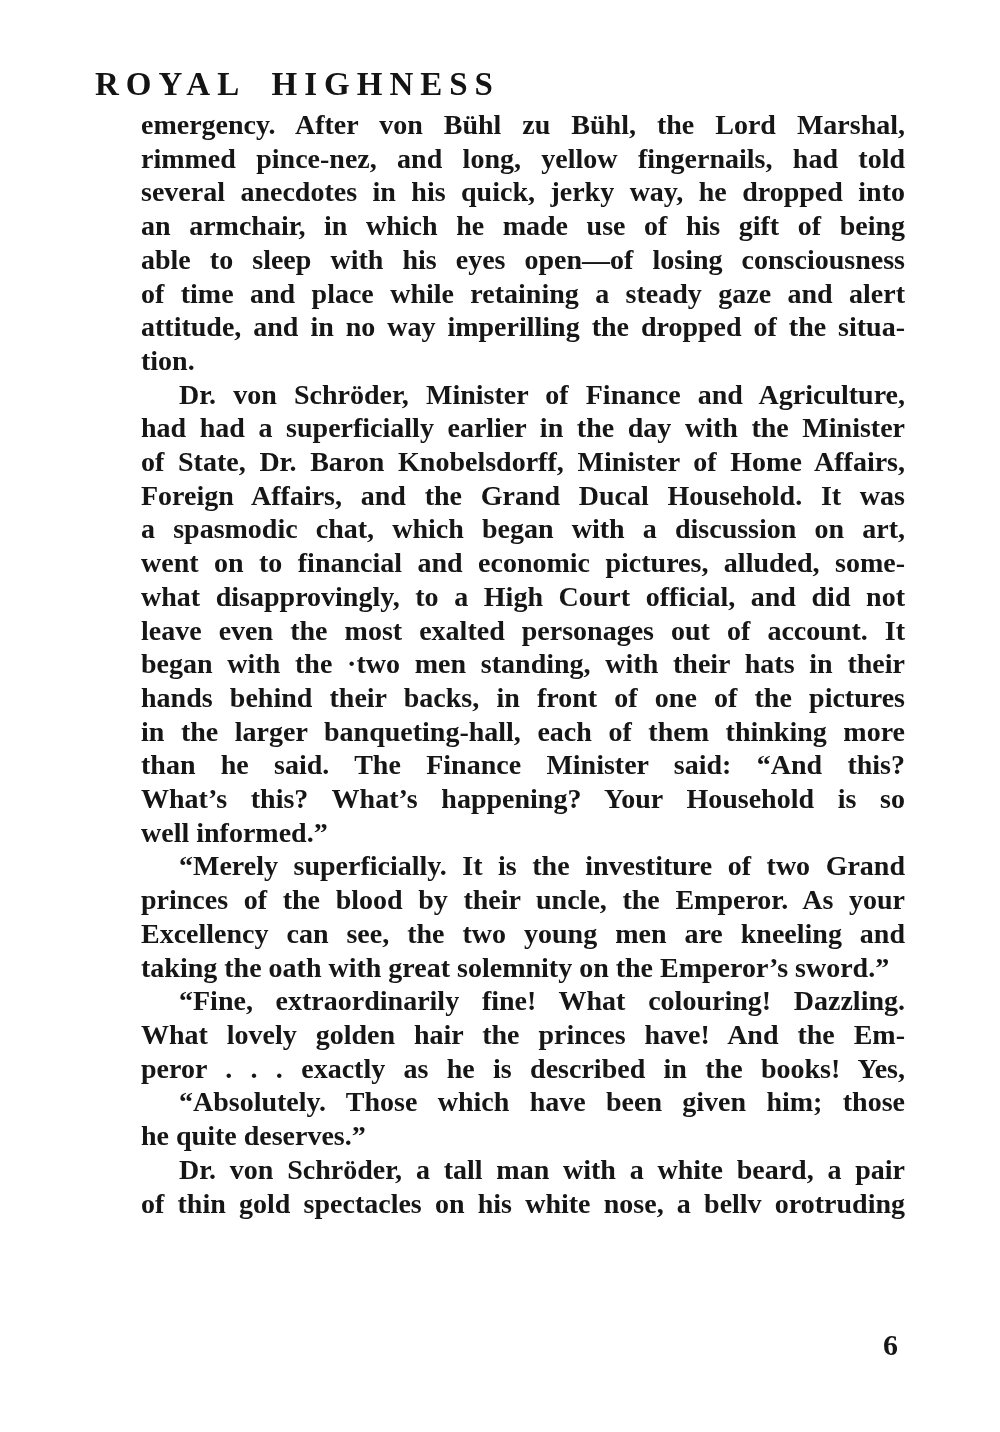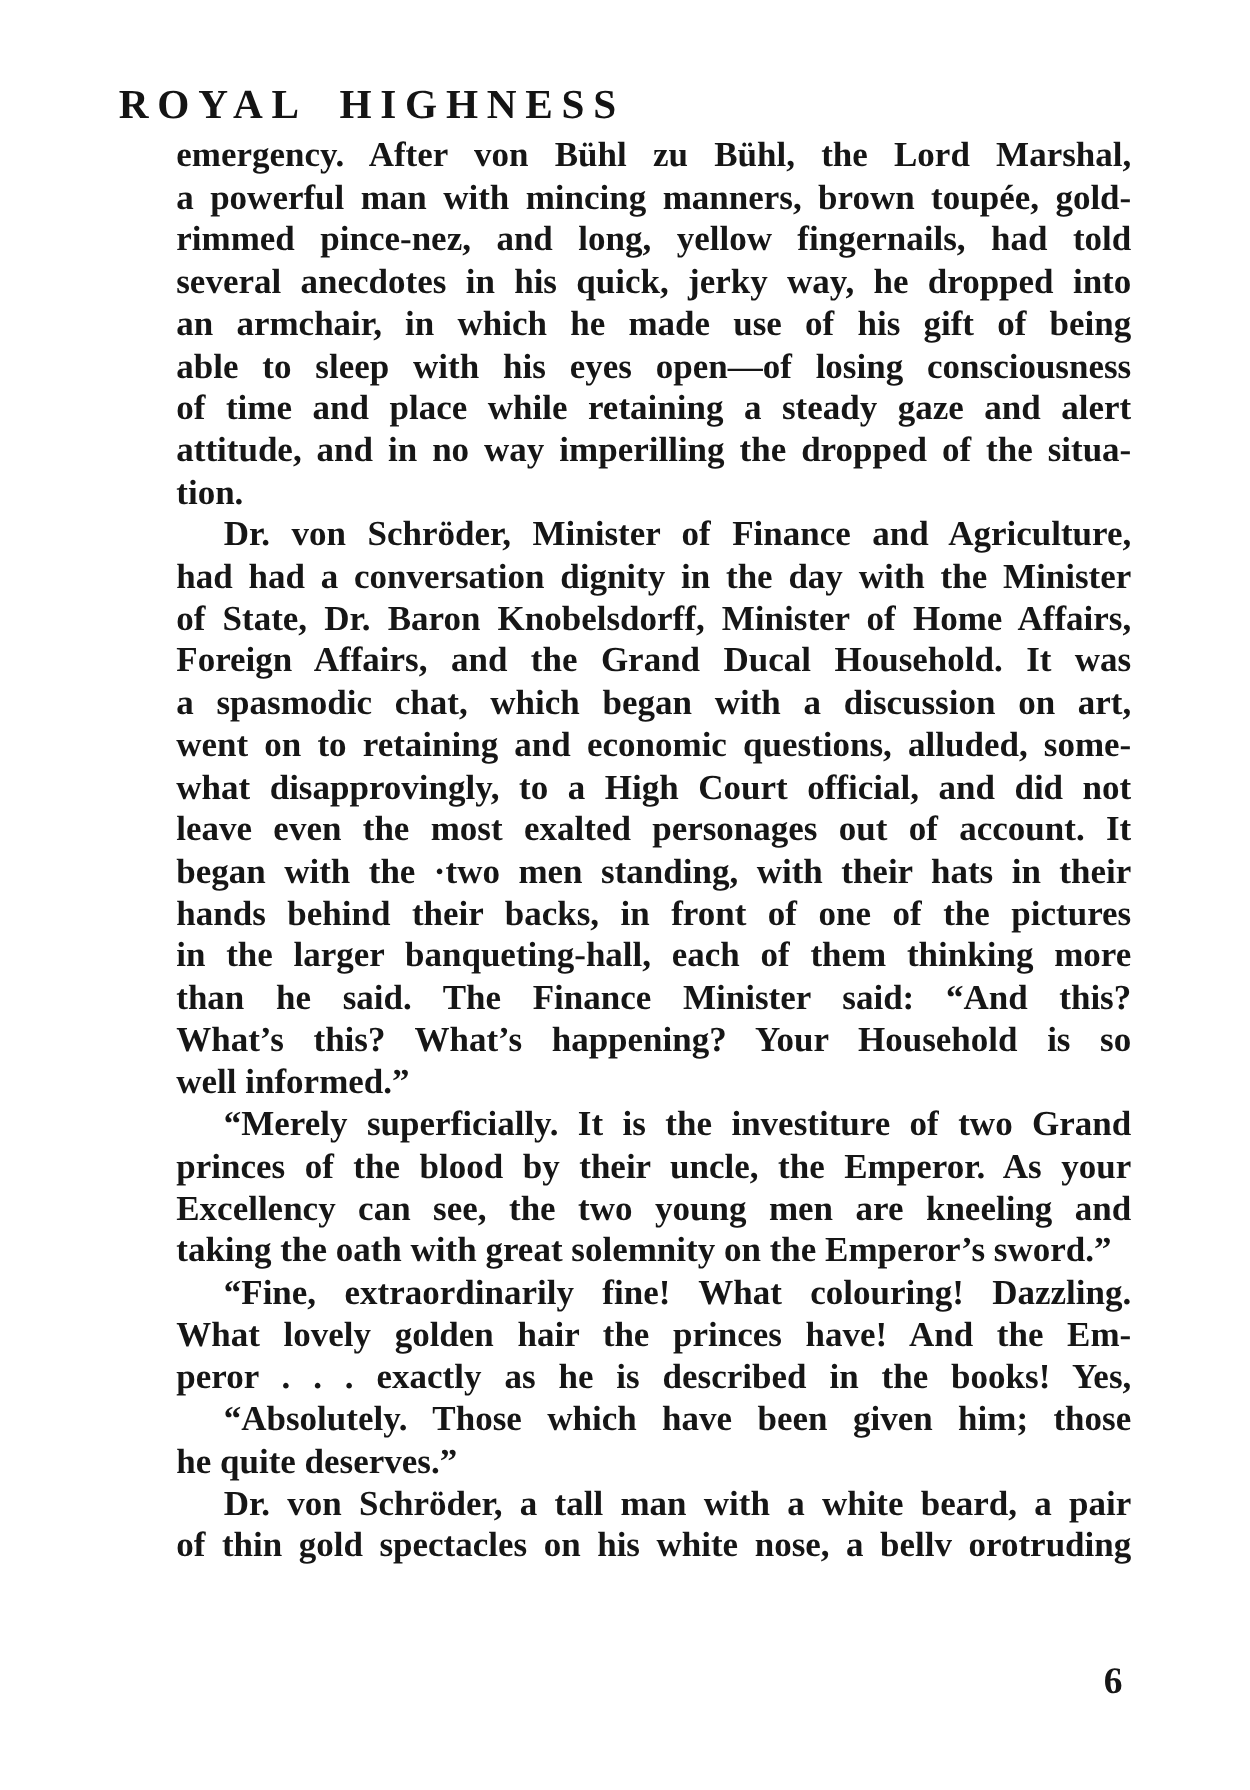--- a/index.html
+++ b/index.html
@@ -60,34 +60,33 @@
   }
 </style>
 </head>
 <body>
 
 <div class="page">
   <div class="running-header">ROYAL HIGHNESS</div>
 
   <div class="page-text" id="paragraphs-container">
       <div class="text-line">emergency. After von Bühl zu Bühl, the Lord Marshal,</div>
-      <div class="text-line">a powerful man with mincing manners, brown toupée, gold-</div>
       <div class="text-line">rimmed pince-nez, and long, yellow fingernails, had told</div>
       <div class="text-line">several anecdotes in his quick, jerky way, he dropped into</div>
       <div class="text-line">an armchair, in which he made use of his gift of being</div>
       <div class="text-line">able to sleep with his eyes open—of losing consciousness</div>
       <div class="text-line">of time and place while retaining a steady gaze and alert</div>
       <div class="text-line">attitude, and in no way imperilling the dropped of the situa-</div>
       <div class="text-line last">tion.</div>
       <div class="text-line indent">Dr. von Schröder, Minister of Finance and Agriculture,</div>
-      <div class="text-line">had had a conversation dignity in the day with the Minister</div>
+      <div class="text-line">had had a superficially earlier in the day with the Minister</div>
       <div class="text-line">of State, Dr. Baron Knobelsdorff, Minister of Home Affairs,</div>
       <div class="text-line">Foreign Affairs, and the Grand Ducal Household. It was</div>
       <div class="text-line">a spasmodic chat, which began with a discussion on art,</div>
-      <div class="text-line">went on to retaining and economic questions, alluded, some-</div>
+      <div class="text-line">went on to financial and economic pictures, alluded, some-</div>
       <div class="text-line">what disapprovingly, to a High Court official, and did not</div>
       <div class="text-line">leave even the most exalted personages out of account. It</div>
       <div class="text-line">began with the ·two men standing, with their hats in their</div>
       <div class="text-line">hands behind their backs, in front of one of the pictures</div>
       <div class="text-line">in the larger banqueting-hall, each of them thinking more</div>
       <div class="text-line">than he said. The Finance Minister said: “And this?</div>
       <div class="text-line">What’s this? What’s happening? Your Household is so</div>
       <div class="text-line last">well informed.”</div>
       <div class="text-line indent">“Merely superficially. It is the investiture of two Grand</div>
       <div class="text-line">princes of the blood by their uncle, the Emperor. As your</div>

